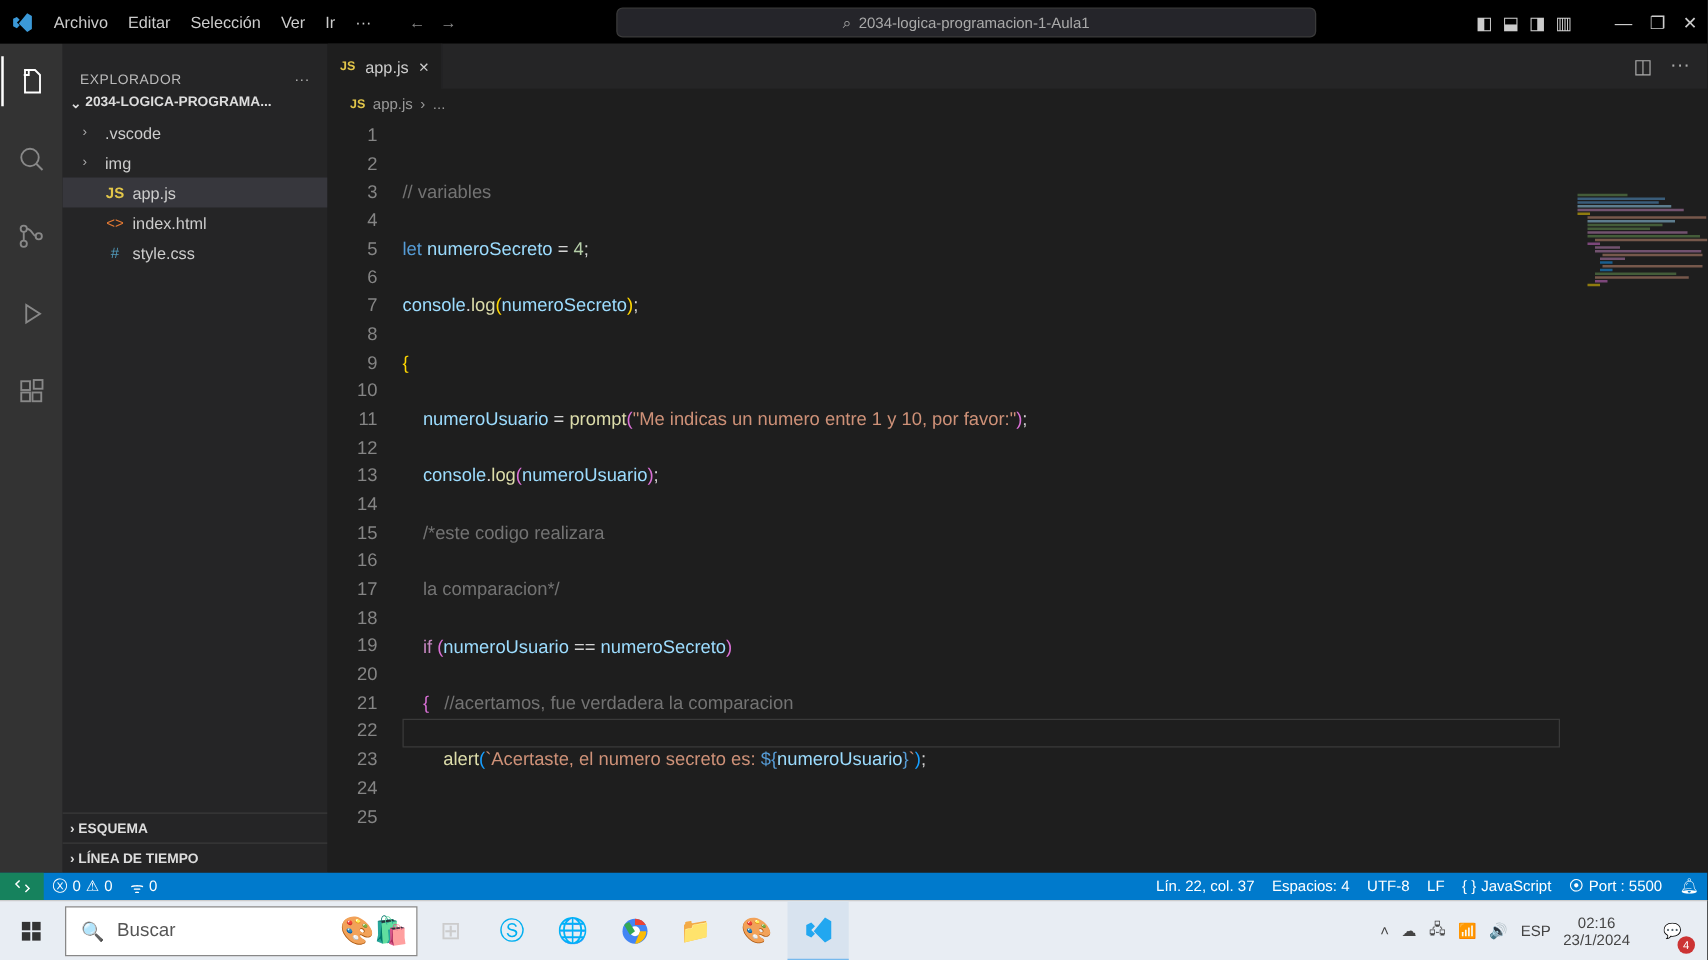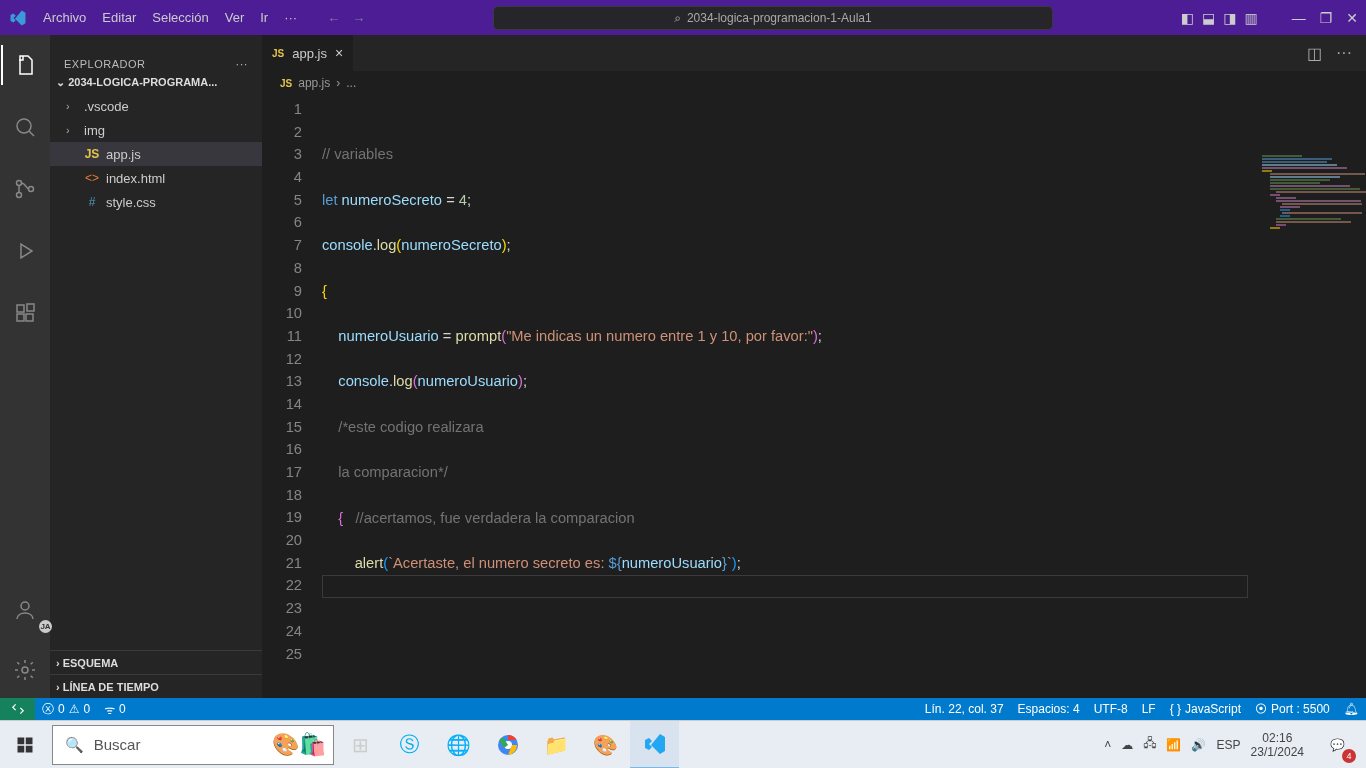--- a/index.html
+++ b/index.html
@@ -1,17 +1,17 @@
 <!DOCTYPE html>
 <html><head>
 <meta charset="utf-8">
 <style>
 *{margin:0;padding:0;box-sizing:border-box;font-family:"Segoe UI",sans-serif;user-select:none}
 html,body{width:1366px;height:768px;overflow:hidden;background:#1e1e1e;color:#ccc}
-.titlebar{height:35px;background:#4c1d95;display:flex;align-items:center;font-size:13px;color:#ccc}
+.titlebar{height:35px;background:#000000;display:flex;align-items:center;font-size:13px;color:#ccc}
 .tb-logo{width:35px;display:flex;align-items:center;justify-content:center}
 .tb-logo svg{width:18px;height:18px}
 .menu{display:flex;gap:0}
 .menu span{padding:6px 8px;cursor:default}
 .menu .dots{padding:6px 8px}
 .nav-arrows{display:flex;gap:12px;margin-left:22px;color:#888}
 .nav-arrows span{cursor:default}
 .search{margin-left:auto;margin-right:auto;background:#25252a;border:1px solid #3a3a3a;border-radius:5px;height:24px;width:560px;display:flex;align-items:center;justify-content:center;gap:6px;color:#aaa;font-size:12px}
 .win-ctrl{display:flex;align-items:center;margin-right:8px;gap:14px;color:#ccc}
 .win-ctrl .layout-grp{display:flex;gap:8px;margin-right:20px}
@@ -144,35 +144,20 @@
         </svg>
       </div>
     <div class="act">
         <svg width="24" height="24" viewBox="0 0 24 24" fill="none" stroke="currentColor" stroke-width="1.5">
           <rect x="4" y="4" width="7" height="7"></rect>
           <rect x="4" y="13" width="7" height="7"></rect>
           <rect x="13" y="13" width="7" height="7"></rect>
           <rect x="14" y="3" width="7" height="7"></rect>
         </svg>
       </div>
-    <div class="bottom">
-      <div class="act avatar">
-        <svg width="24" height="24" viewBox="0 0 24 24" fill="none" stroke="currentColor" stroke-width="1.5">
-            <circle cx="12" cy="8" r="4"></circle>
-            <path d="M4 21c0-4 4-6 8-6s8 2 8 6"></path>
-          </svg>
-        <span class="badge">JA</span>
-      </div>
-      <div class="act">
-          <svg width="24" height="24" viewBox="0 0 24 24" fill="none" stroke="currentColor" stroke-width="1.5">
-            <circle cx="12" cy="12" r="3"></circle>
-            <path d="M12 2v3M12 19v3M4.2 4.2l2.1 2.1M17.7 17.7l2.1 2.1M2 12h3M19 12h3M4.2 19.8l2.1-2.1M17.7 6.3l2.1-2.1"></path>
-          </svg>
-        </div>
-    </div>
   </div>
 
   <div class="sidebar">
     <div class="sb-hdr">
       <span>EXPLORADOR</span>
       <span class="dots">···</span>
     </div>
     <div class="sb-proj">
       <span class="chev">⌄</span>
       <span>2034-LOGICA-PROGRAMA...</span>
@@ -261,20 +246,21 @@
       <div class="code">
 <div class="cur-line"></div>
 <div><span class="c-cm">// variables</span></div>
 <div><span class="c-kw">let</span> <span class="c-var">numeroSecreto</span> <span class="c-op">=</span> <span class="c-num">4</span><span class="c-pn">;</span></div>
 <div><span class="c-var">console</span><span class="c-pn">.</span><span class="c-fn">log</span><span class="c-br1">(</span><span class="c-var">numeroSecreto</span><span class="c-br1">)</span><span class="c-pn">;</span></div>
 <div><span class="c-br1">{</span></div>
 <div>    <span class="c-var">numeroUsuario</span> <span class="c-op">=</span> <span class="c-fn">prompt</span><span class="c-br2">(</span><span class="c-str">"Me indicas un numero entre 1 y 10, por favor:"</span><span class="c-br2">)</span><span class="c-pn">;</span></div>
 <div>    <span class="c-var">console</span><span class="c-pn">.</span><span class="c-fn">log</span><span class="c-br2">(</span><span class="c-var">numeroUsuario</span><span class="c-br2">)</span><span class="c-pn">;</span></div>
 <div>    <span class="c-cm">/*este codigo realizara</span></div>
 <div><span class="c-cm">    la comparacion*/</span></div>
+<div>    <span class="c-ctl">if</span> <span class="c-br2">(</span><span class="c-var">numeroUsuario</span> <span class="c-op">==</span> <span class="c-var">numeroSecreto</span><span class="c-br2">)</span></div>
 <div>    <span class="c-br2">{</span>   <span class="c-cm">//acertamos, fue verdadera la comparacion</span></div>
 <div>        <span class="c-fn">alert</span><span class="c-br3">(</span><span class="c-str">`Acertaste, el numero secreto es: </span><span class="c-kw">${</span><span class="c-var">numeroUsuario</span><span class="c-kw">}</span><span class="c-str">`</span><span class="c-br3">)</span><span class="c-pn">;</span></div>
 
 
 
 
 
 
 
 

